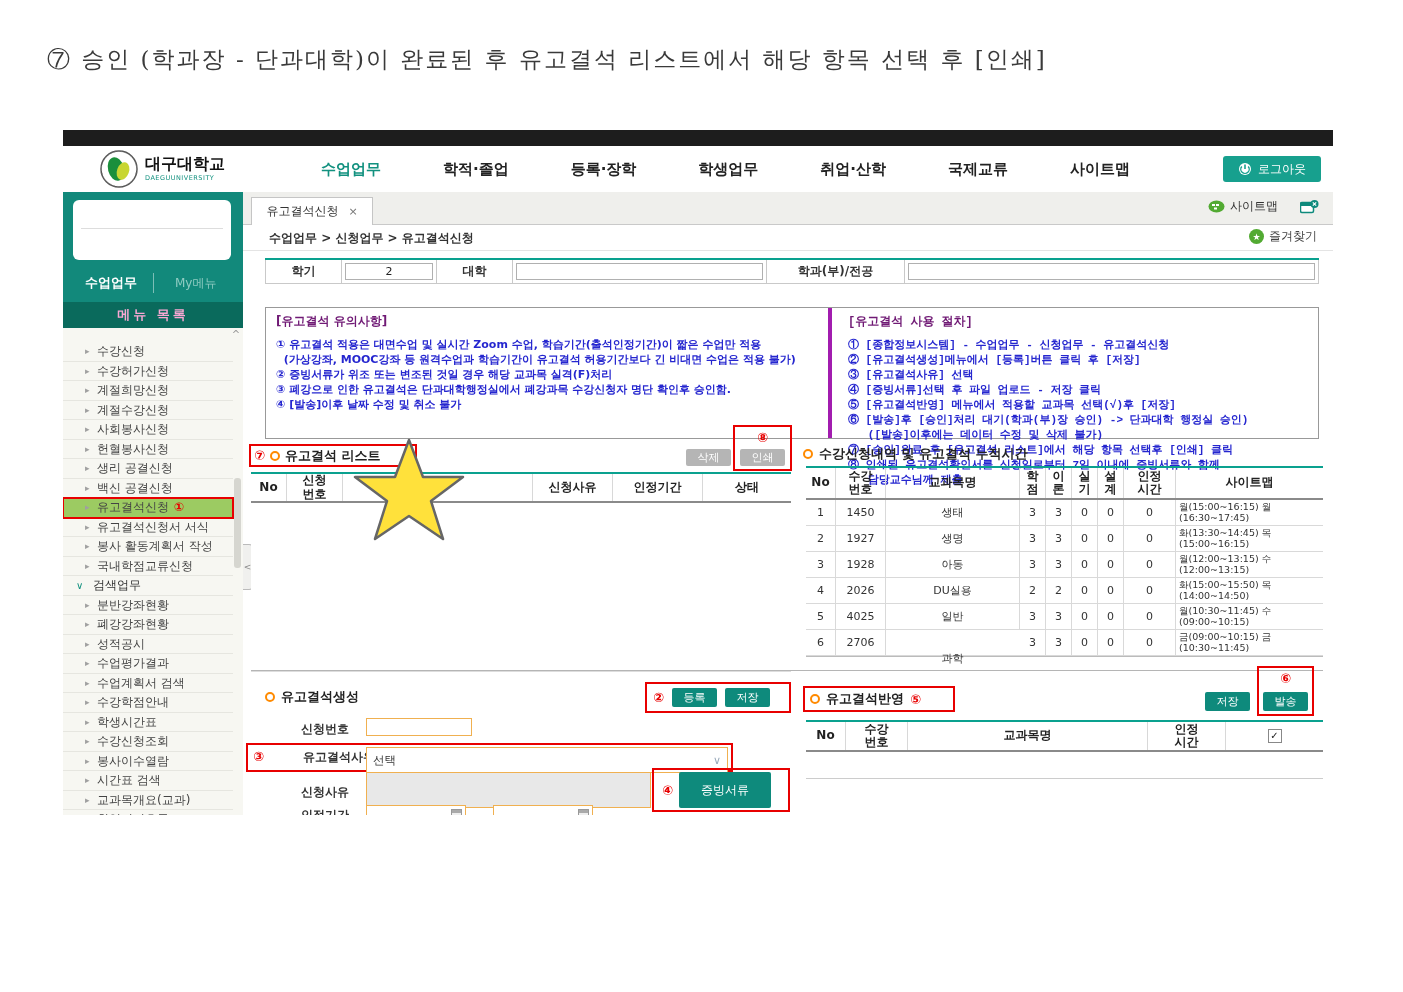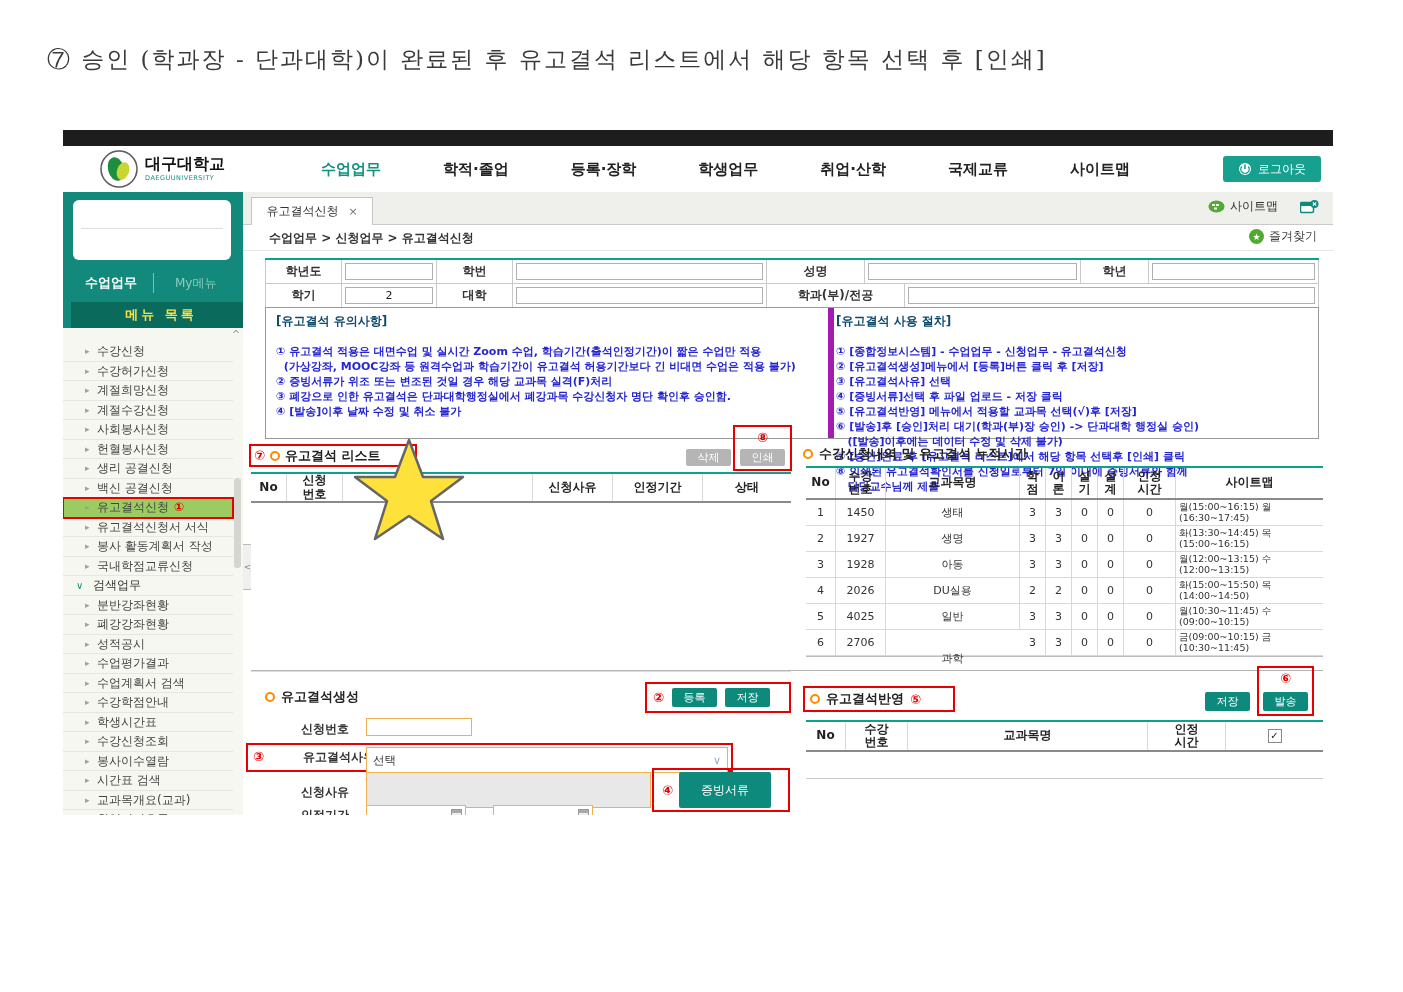--- a/index.html
+++ b/index.html
@@ -29,21 +29,21 @@
     gap:6px;cursor:pointer;font-family:inherit;}
 
   
   #sidebar{position:absolute;left:0;top:62px;width:180px;height:623px;background:#12897b;}
   #side-card{position:absolute;left:10px;top:8px;width:158px;height:60px;background:#fff;border-radius:6px;}
   #side-card-line{position:absolute;left:8px;right:8px;top:28px;border-top:1px solid #ddd;}
   #side-tabs{position:absolute;left:0;top:76px;width:180px;height:30px;}
   #side-tab-main{position:absolute;left:22px;top:6px;font-size:13px;font-weight:bold;color:#fff;cursor:pointer;}
   #side-tab-divider{position:absolute;left:90px;top:5px;width:1px;height:20px;background:rgba(255,255,255,.45);}
   #side-tab-my{position:absolute;left:112px;top:7px;font-size:12px;color:#8fccc2;cursor:pointer;}
-  #menu-header{position:absolute;left:8px;top:110px;width:180px;height:26px;background:#0a6a5c;color:#fde047;
+  #menu-header{position:absolute;left:0;top:110px;width:180px;height:26px;background:#0a6a5c;color:#f9a8d4;
     font-size:13px;font-weight:bold;display:flex;align-items:center;justify-content:center;letter-spacing:3px;}
   #menu-panel{position:absolute;left:0;top:136px;width:180px;height:487px;background:#f7f7f2;overflow:hidden;}
   #menu-items{position:absolute;left:0;top:14px;width:170px;}
   .menu-item{position:relative;height:19.5px;line-height:19.5px;border-bottom:1px solid #e6e6e0;
     padding-left:34px;font-size:12px;color:#444;cursor:pointer;white-space:nowrap;box-sizing:border-box;}
   .menu-item .arrow{position:absolute;left:22px;top:0;font-size:9px;color:#a0a0a0;}
   .menu-item.section{padding-left:30px;color:#333;}
   .menu-item.section .arrow{left:13px;font-size:10px;color:#12917f;}
   .menu-item.active{background:#9ccb62;outline:2px solid #e80000;outline-offset:-1px;}
   .menu-item .ann{color:#e80000;font-weight:bold;margin-left:5px;font-size:12px;}
@@ -77,22 +77,22 @@
   .frow .fcell:first-child{border-left:1px solid #c9c9c9;}
   .flabel{font-weight:600;color:#333;}
   .finput{padding:2px 3px;}
   .ibox{width:100%;height:15px;border:1px solid #b0b0b0;background:#fff;font-size:11px;
     display:flex;align-items:center;justify-content:center;color:#222;}
 
   
   #noticebox{position:absolute;left:22px;top:115px;width:1054px;height:132px;border:1px solid #999;
     display:flex;box-sizing:border-box;background:#fff;}
   #notice-left{width:562px;padding:5px 10px;box-sizing:border-box;}
-  #notice-right{flex:1;border-left:6px solid #a21caf;padding:5px 2px;box-sizing:border-box;}
-  .notice-title{color:#0c4a6e;font-weight:bold;font-size:12px;margin-bottom:15px;}
+  #notice-right{flex:1;border-left:4px solid #a21caf;padding:5px 16px;box-sizing:border-box;font-family:Liberation Mono, monospace;}
+  .notice-title{color:#701a75;font-weight:bold;font-size:12px;margin-bottom:8px;}
   .notice-body{color:#2526cf;font-weight:bold;font-size:11px;line-height:1.36;white-space:pre-wrap;}
 
   .bullet{width:6px;height:6px;border:2px solid #ff8a00;background:#fff;border-radius:50%;display:inline-block;}
   .sec-title{font-size:13px;font-weight:bold;color:#222;display:flex;align-items:center;gap:6px;}
   .ann{color:#e80000;font-weight:bold;font-size:13px;}
   .annbox{border:2px solid #e80000;position:absolute;box-sizing:border-box;}
   .tealbtn{background:#0e8a7c;color:#fff;border:none;border-radius:2px;font-size:11px;height:19px;
     min-width:45px;cursor:pointer;font-family:inherit;}
   .graybtn{background:#b5b5b5;color:#fff;border:none;border-radius:2px;font-size:11px;height:17px;
     width:45px;cursor:pointer;font-family:inherit;}
@@ -264,38 +264,20 @@
         <span id="favorite">
           <span class="green-circle">★</span>
           <span>즐겨찾기</span>
         </span>
       </div>
 
       <div id="collapse-handle">&lt;</div>
 
       <div id="stuform">
         <div class="frow">
-          <div class="fcell flabel" style="width:77px">학년도</div>
-          <div class="fcell finput" style="width:95px">
-              <div class="ibox"></div>
-            </div>
-          <div class="fcell flabel" style="width:76px">학번</div>
-          <div class="fcell finput" style="width:254px">
-              <div class="ibox"></div>
-            </div>
-          <div class="fcell flabel" style="width:98px">성명</div>
-          <div class="fcell finput" style="width:216px">
-              <div class="ibox"></div>
-            </div>
-          <div class="fcell flabel" style="width:68px">학년</div>
-          <div class="fcell finput" style="width:170px">
-              <div class="ibox"></div>
-            </div>
-        </div>
-        <div class="frow">
           <div class="fcell flabel" style="width:77px">학기</div>
           <div class="fcell finput" style="width:95px">
               <div class="ibox">2</div>
             </div>
           <div class="fcell flabel" style="width:76px">대학</div>
           <div class="fcell finput" style="width:254px">
               <div class="ibox"></div>
             </div>
           <div class="fcell flabel" style="width:138px">학과(부)/전공</div>
           <div class="fcell finput" style="width:414px">

